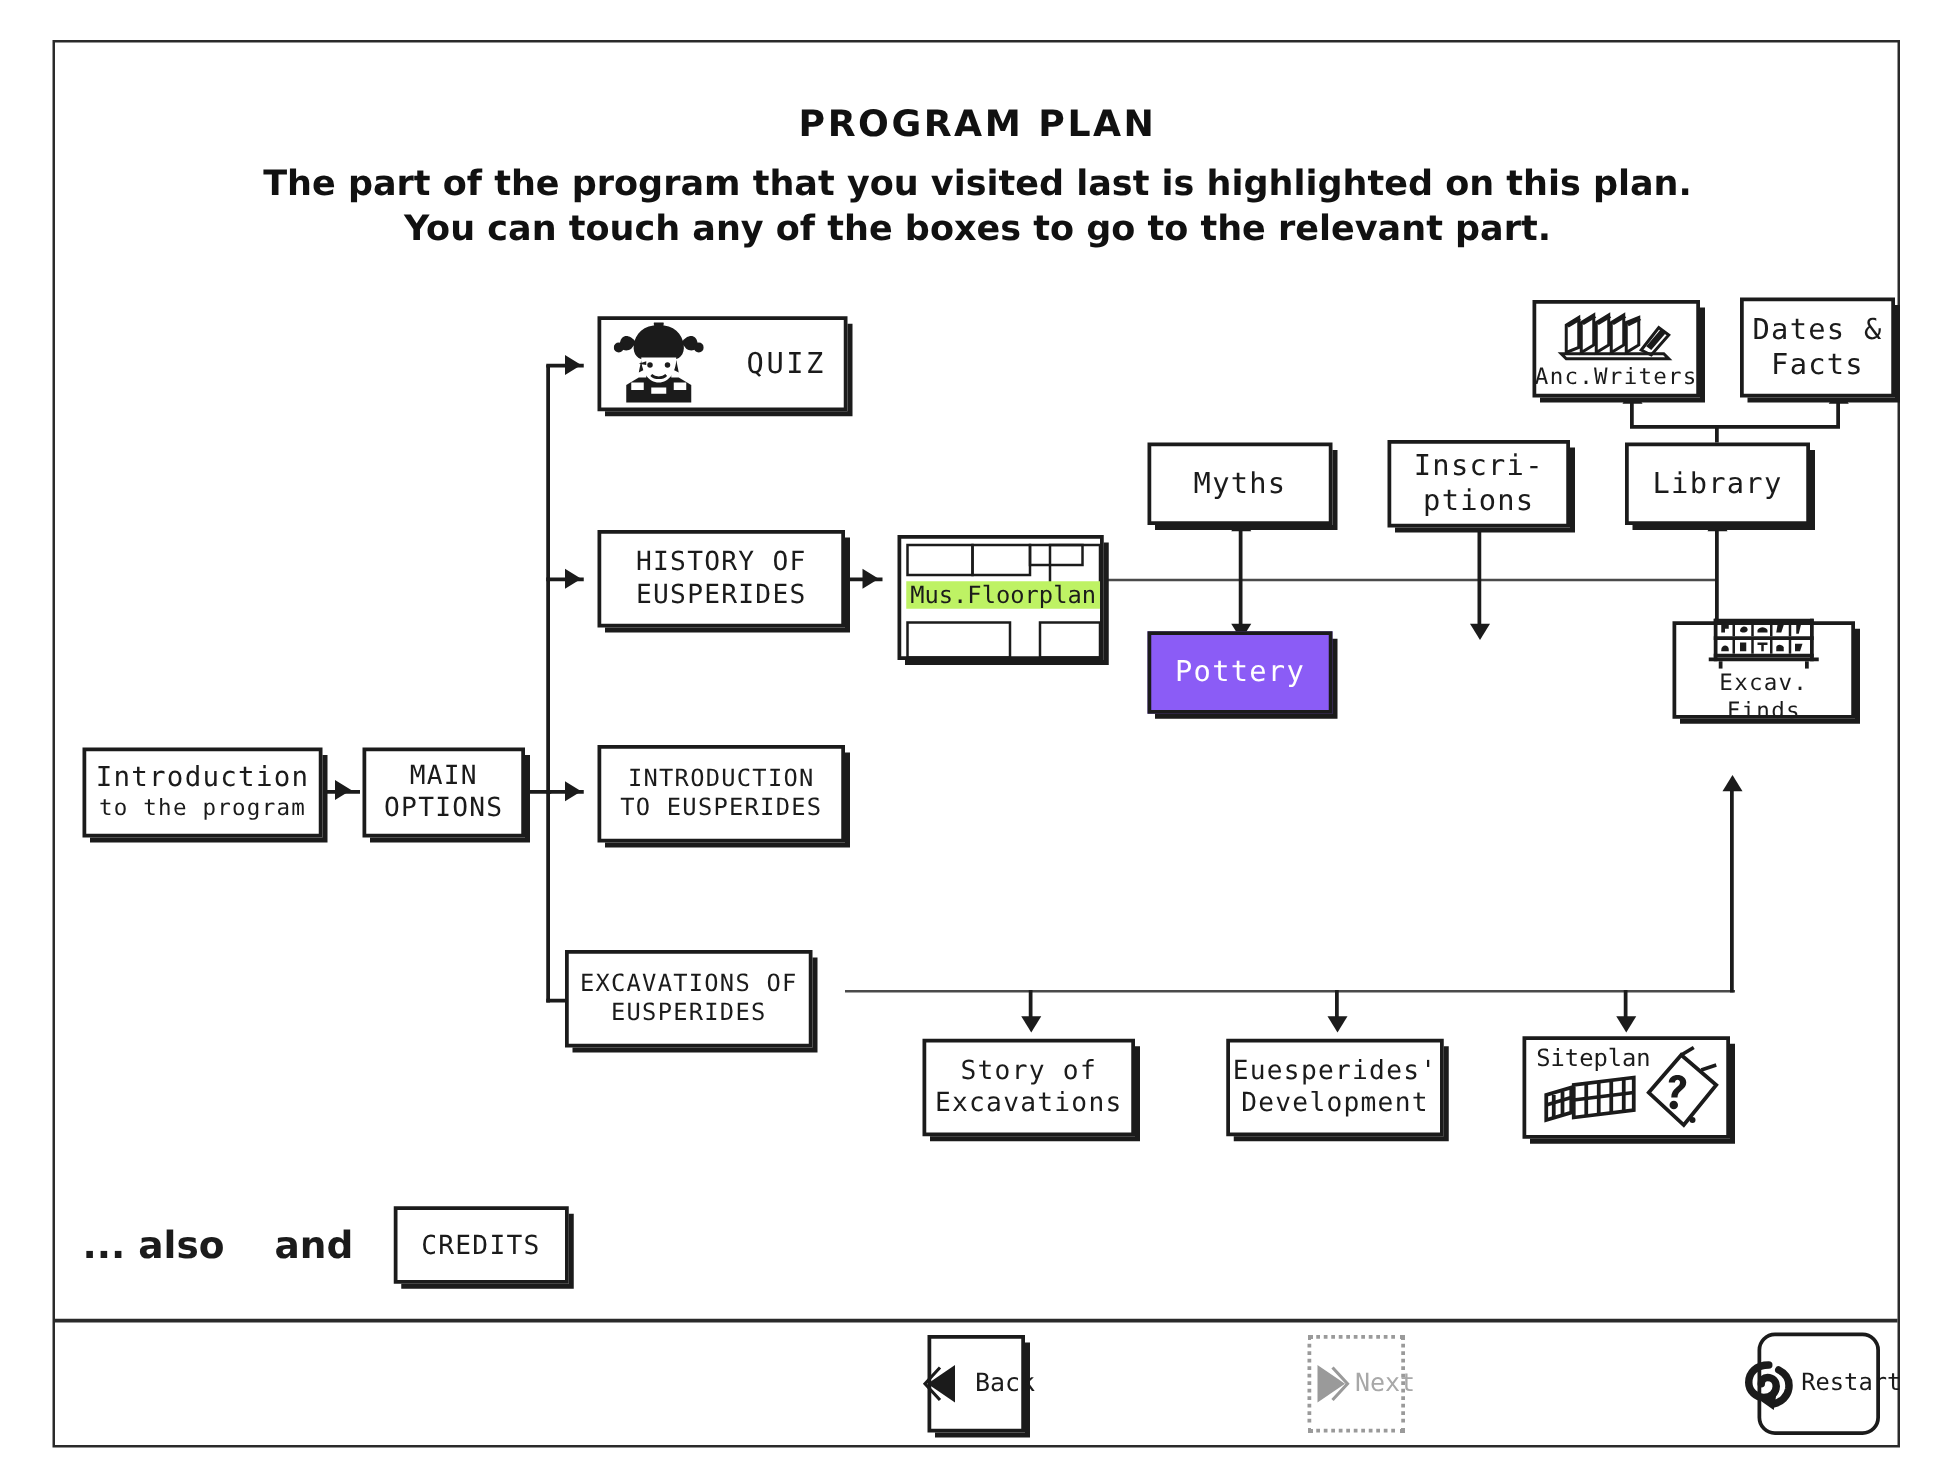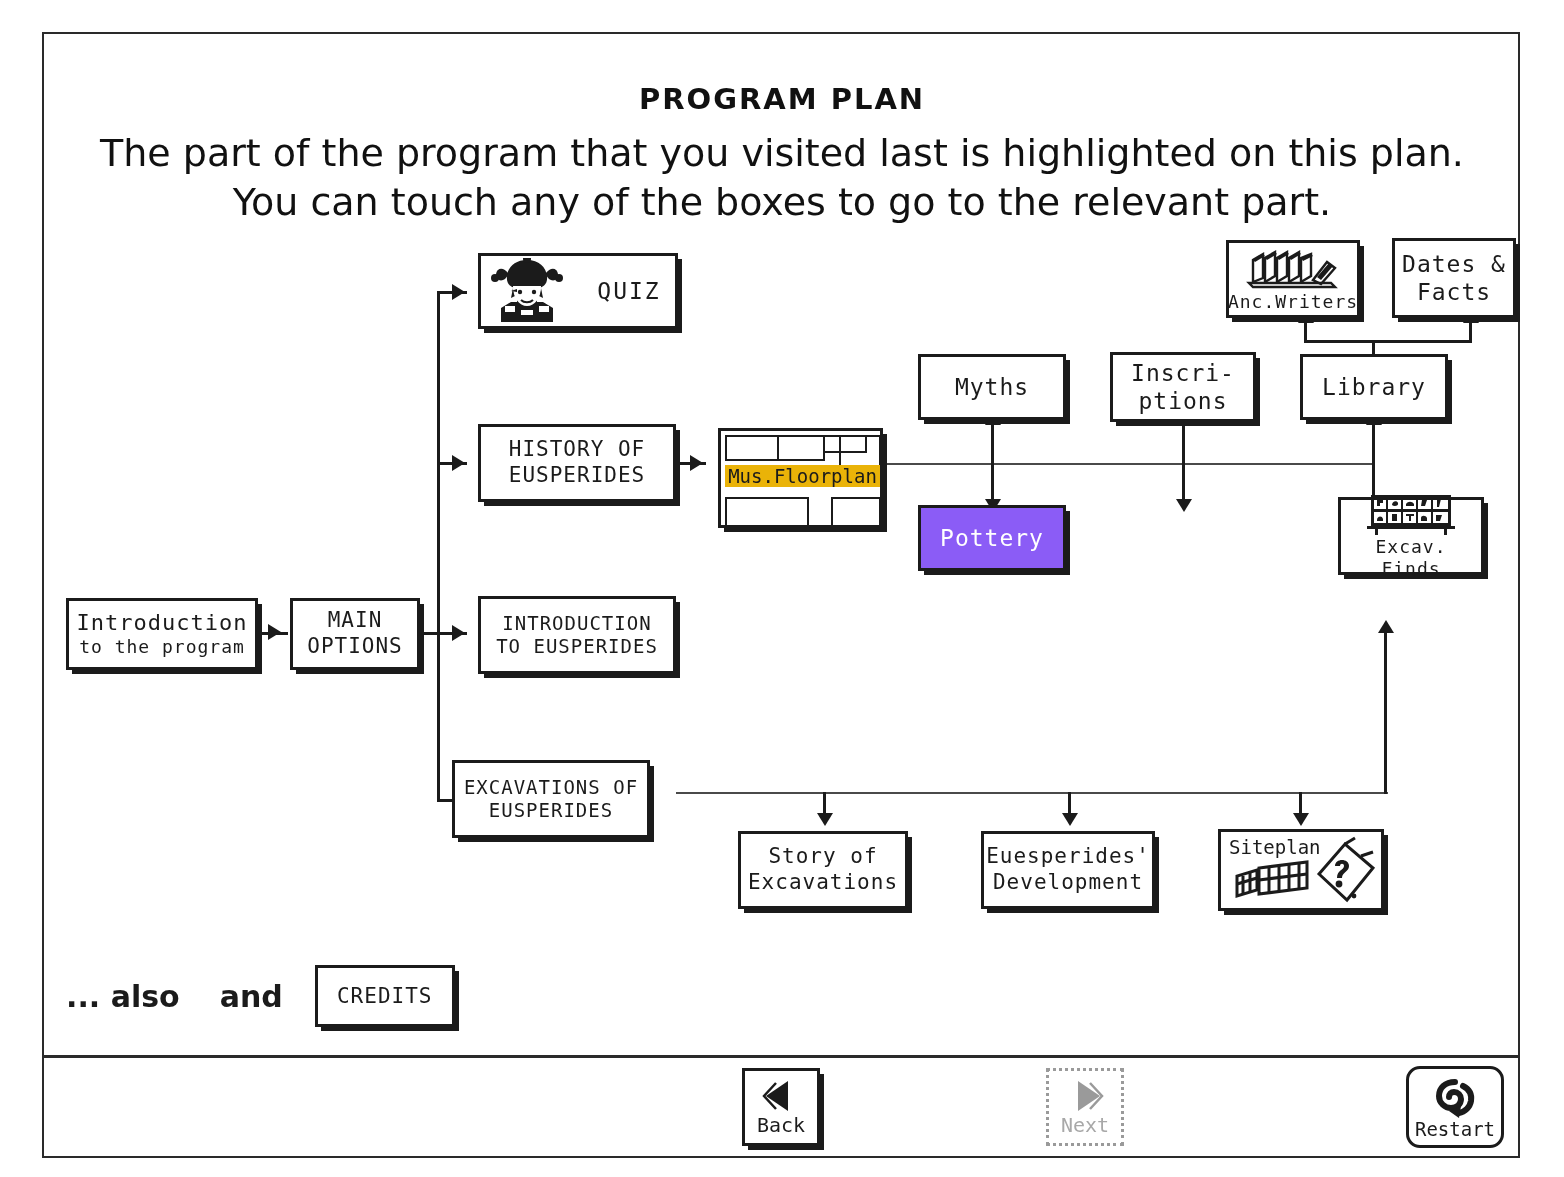--- a/index.html
+++ b/index.html
@@ -5,21 +5,21 @@
   html,body{margin:0;padding:0;background:#ffffff;}
   body{width:1564px;height:1177px;font-family:"DejaVu Sans Mono",monospace;color:#111;overflow:hidden;}
 
   #stage{position:relative;width:1564px;height:1177px;background:#fff;}
 
   .frame{position:absolute;left:42px;top:32px;width:1478px;height:1126px;border:2px solid #2a2a2a;box-sizing:border-box;}
   .hsep{position:absolute;left:44px;top:1055px;width:1474px;height:0;border-top:3px solid #2a2a2a;}
 
   .hdr{position:absolute;left:0;top:0;width:1564px;text-align:center;font-family:"DejaVu Sans",sans-serif;}
   .hdr .t1{font-size:29px;font-weight:700;letter-spacing:2px;margin-top:82px;}
-  .hdr .t2{font-size:38px;font-weight:400;margin-top:13px;line-height:1.28;}
+  .hdr .t2{font-size:28px;font-weight:700;margin-top:13px;line-height:1.28;}
 
   
   .bx{position:absolute;box-sizing:border-box;background:#fff;border:3px solid #1b1b1b;
       box-shadow:5px 5px 0 -1px #1b1b1b;display:flex;align-items:center;justify-content:center;text-align:center;}
   .bx .lbl{font-family:"DejaVu Sans Mono",monospace;line-height:1.22;letter-spacing:1px;color:#1b1b1b;}
   .bx.inv{background:#8b5cf6;border-color:#1b1b1b;}
   .bx.inv .lbl{color:#fff;}
 
   .f20 .lbl{font-size:21px;}
   .f22 .lbl{font-size:23px;}
@@ -35,30 +35,30 @@
   .ar{position:absolute;width:0;height:0;}
   .ar-r{border-top:8px solid transparent;border-bottom:8px solid transparent;border-left:13px solid #1b1b1b;}
   .ar-d{border-left:8px solid transparent;border-right:8px solid transparent;border-top:13px solid #1b1b1b;}
   .ar-u{border-left:8px solid transparent;border-right:8px solid transparent;border-bottom:13px solid #1b1b1b;}
 
   
   .fp{position:absolute;left:718px;top:428px;width:165px;height:100px;box-sizing:border-box;
       border:3px solid #1b1b1b;background:#fff;box-shadow:5px 5px 0 -1px #1b1b1b;}
   .fp .cell{position:absolute;border:2px solid #1b1b1b;box-sizing:border-box;}
   .fp .fpname{position:absolute;left:4px;top:34px;width:155px;text-align:center;font-size:19px;letter-spacing:0px;
-      font-family:"DejaVu Sans Mono",monospace;color:#1b1b1b;background:#eab308;z-index:3;}
+      font-family:"DejaVu Sans Mono",monospace;color:#1b1b1b;background:#bef264;z-index:3;}
 
   
   .iconbx{display:flex;align-items:center;justify-content:center;gap:8px;}
   .ibcol{display:flex;flex-direction:column;align-items:center;justify-content:center;}
 
   svg{display:block;}
 
   
-  .navbtn{position:absolute;box-sizing:border-box;display:flex;flex-direction:column;align-items:center;justify-content:center;}
+  .navbtn{position:absolute;box-sizing:border-box;display:flex;flex-direction:row;align-items:center;justify-content:center;}
   .navbtn .cap{font-family:"DejaVu Sans Mono",monospace;font-size:20px;color:#1b1b1b;margin-top:-2px;}
   .navbtn.solid{border:3px solid #1b1b1b;box-shadow:5px 5px 0 -1px #1b1b1b;background:#fff;}
   .navbtn.dis{border:3px dotted #9a9a9a;background:#fff;}
   .navbtn.dis .cap{color:#a8a8a8;}
   .navbtn.round{border:3px solid #1b1b1b;border-radius:14px;background:#fff;}
 
   .alsoRow{position:absolute;left:66px;top:965px;display:flex;align-items:center;}
   .alsoRow .word{font-family:"DejaVu Sans",sans-serif;font-size:30px;font-weight:700;color:#1b1b1b;}
   .minibx{box-sizing:border-box;border:3px solid #1b1b1b;box-shadow:5px 5px 0 -1px #1b1b1b;background:#fff;
           display:flex;align-items:center;justify-content:center;font-family:"DejaVu Sans Mono",monospace;

